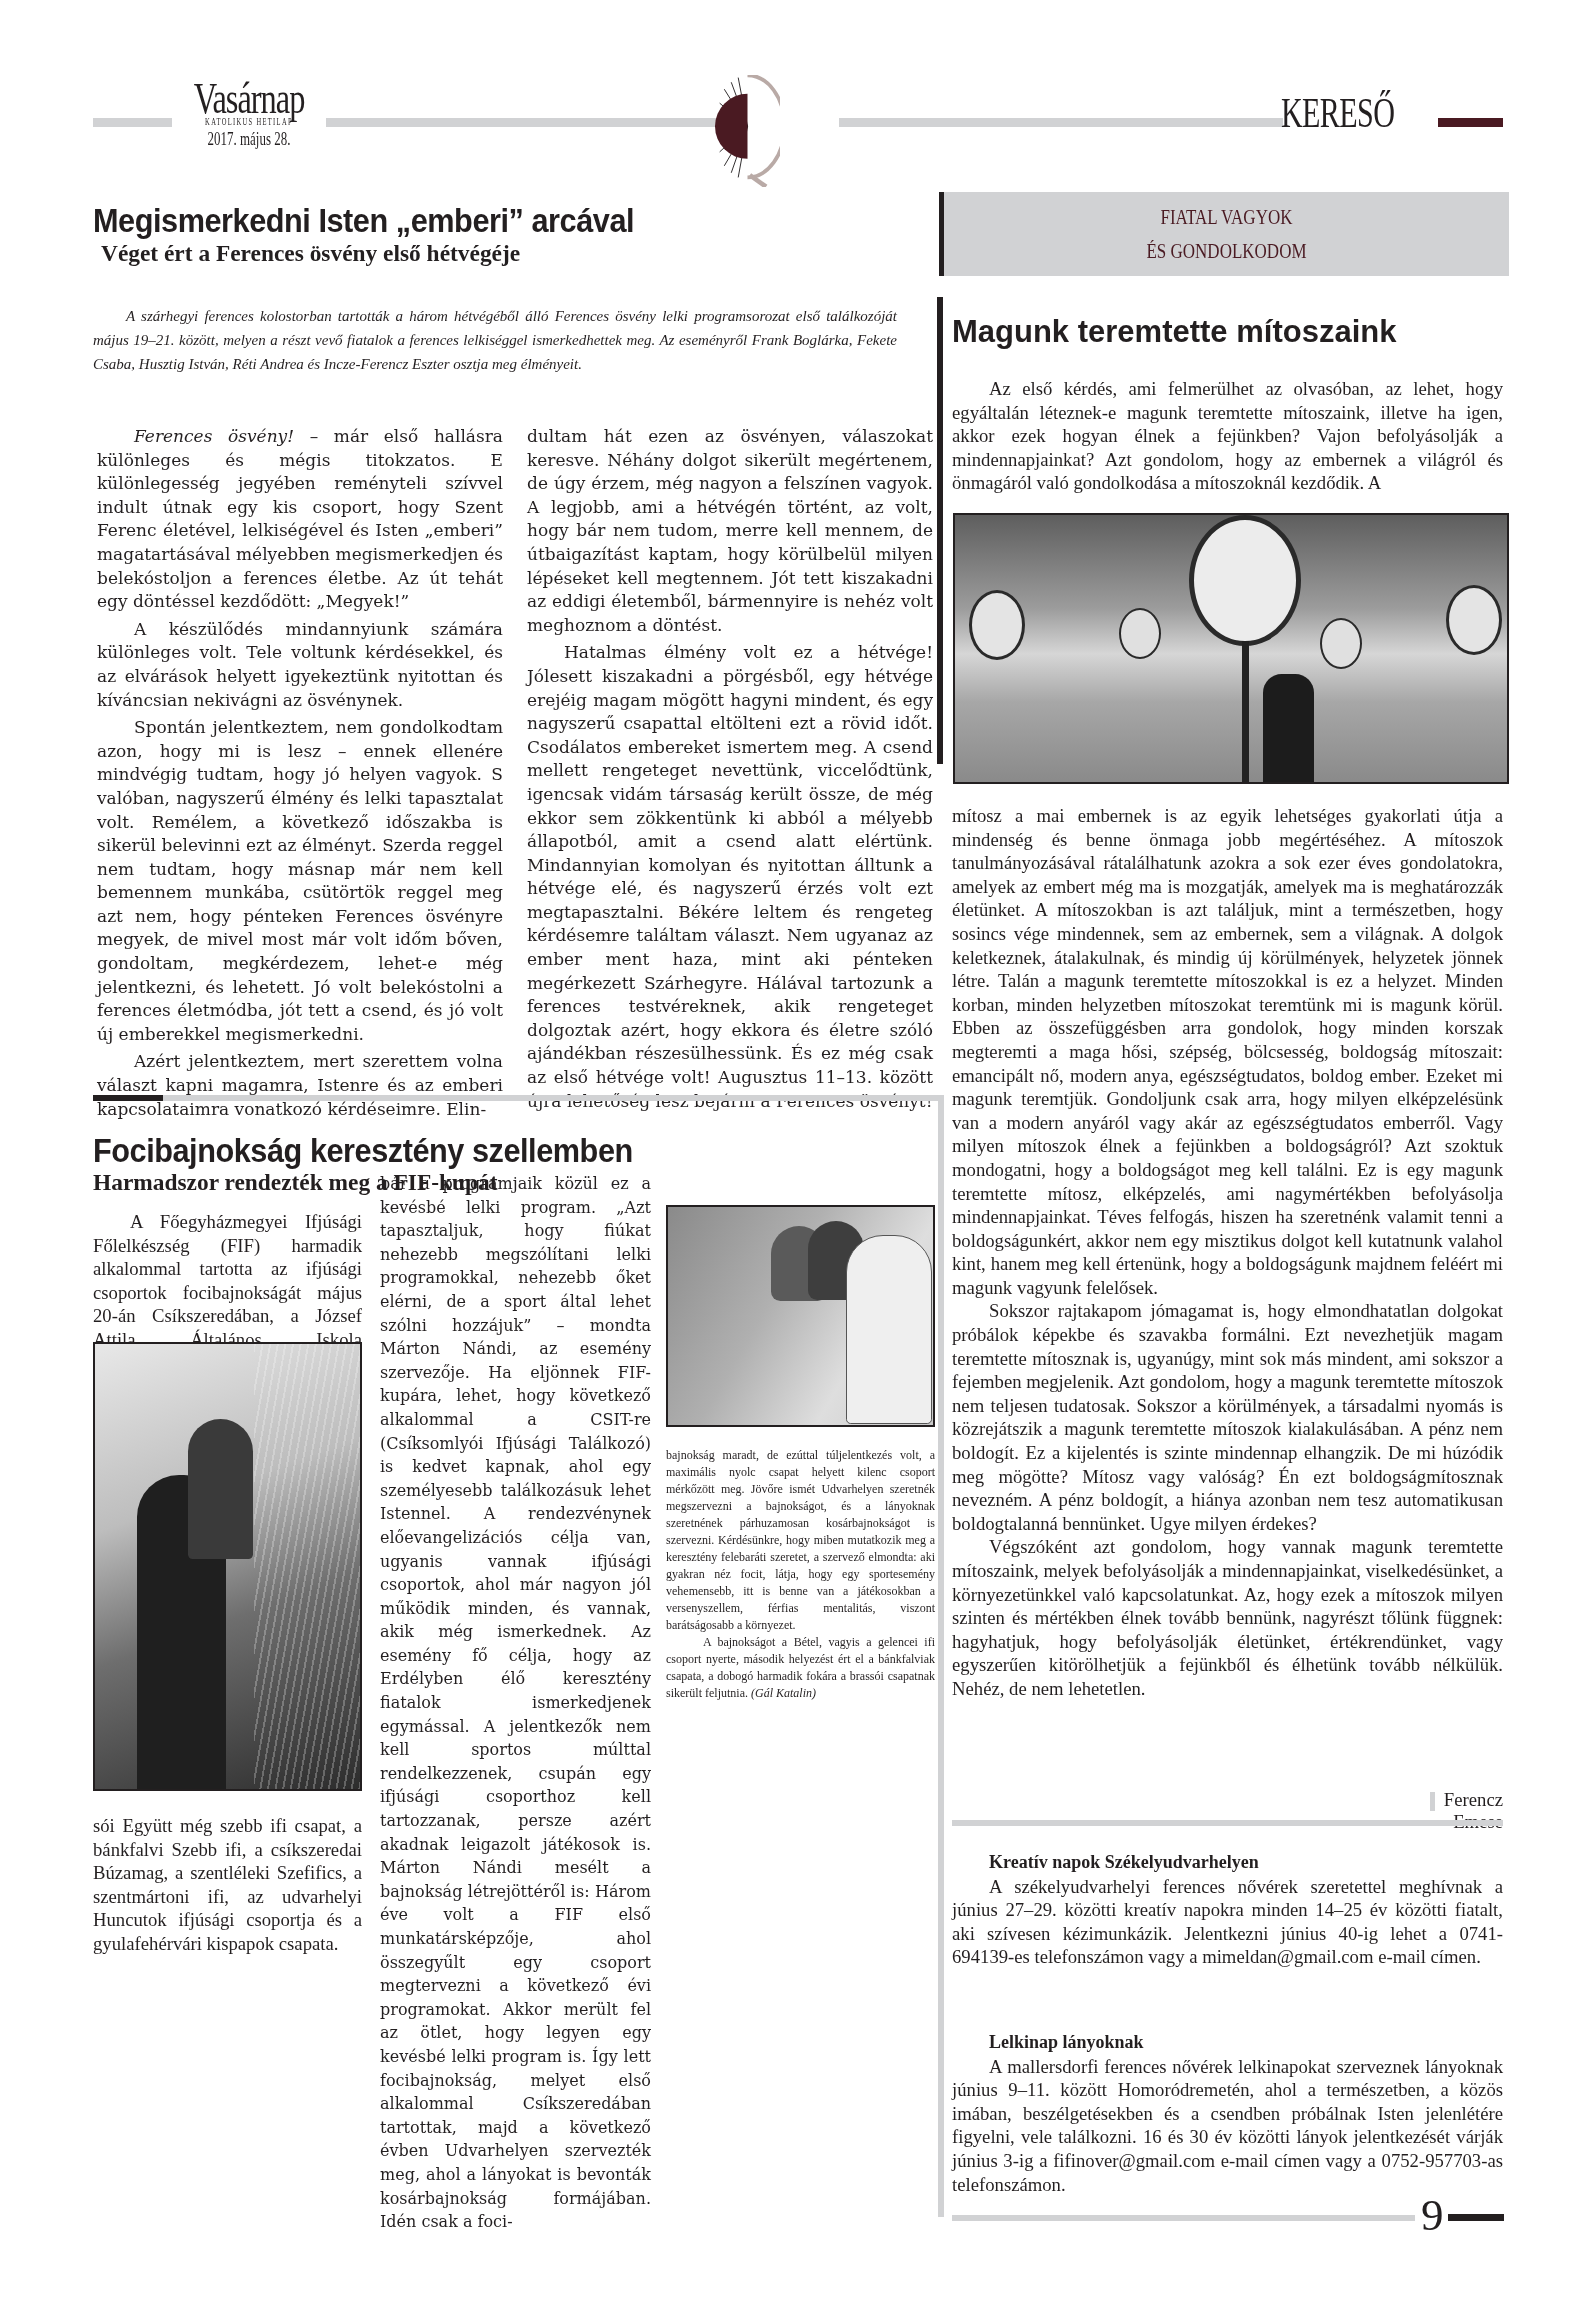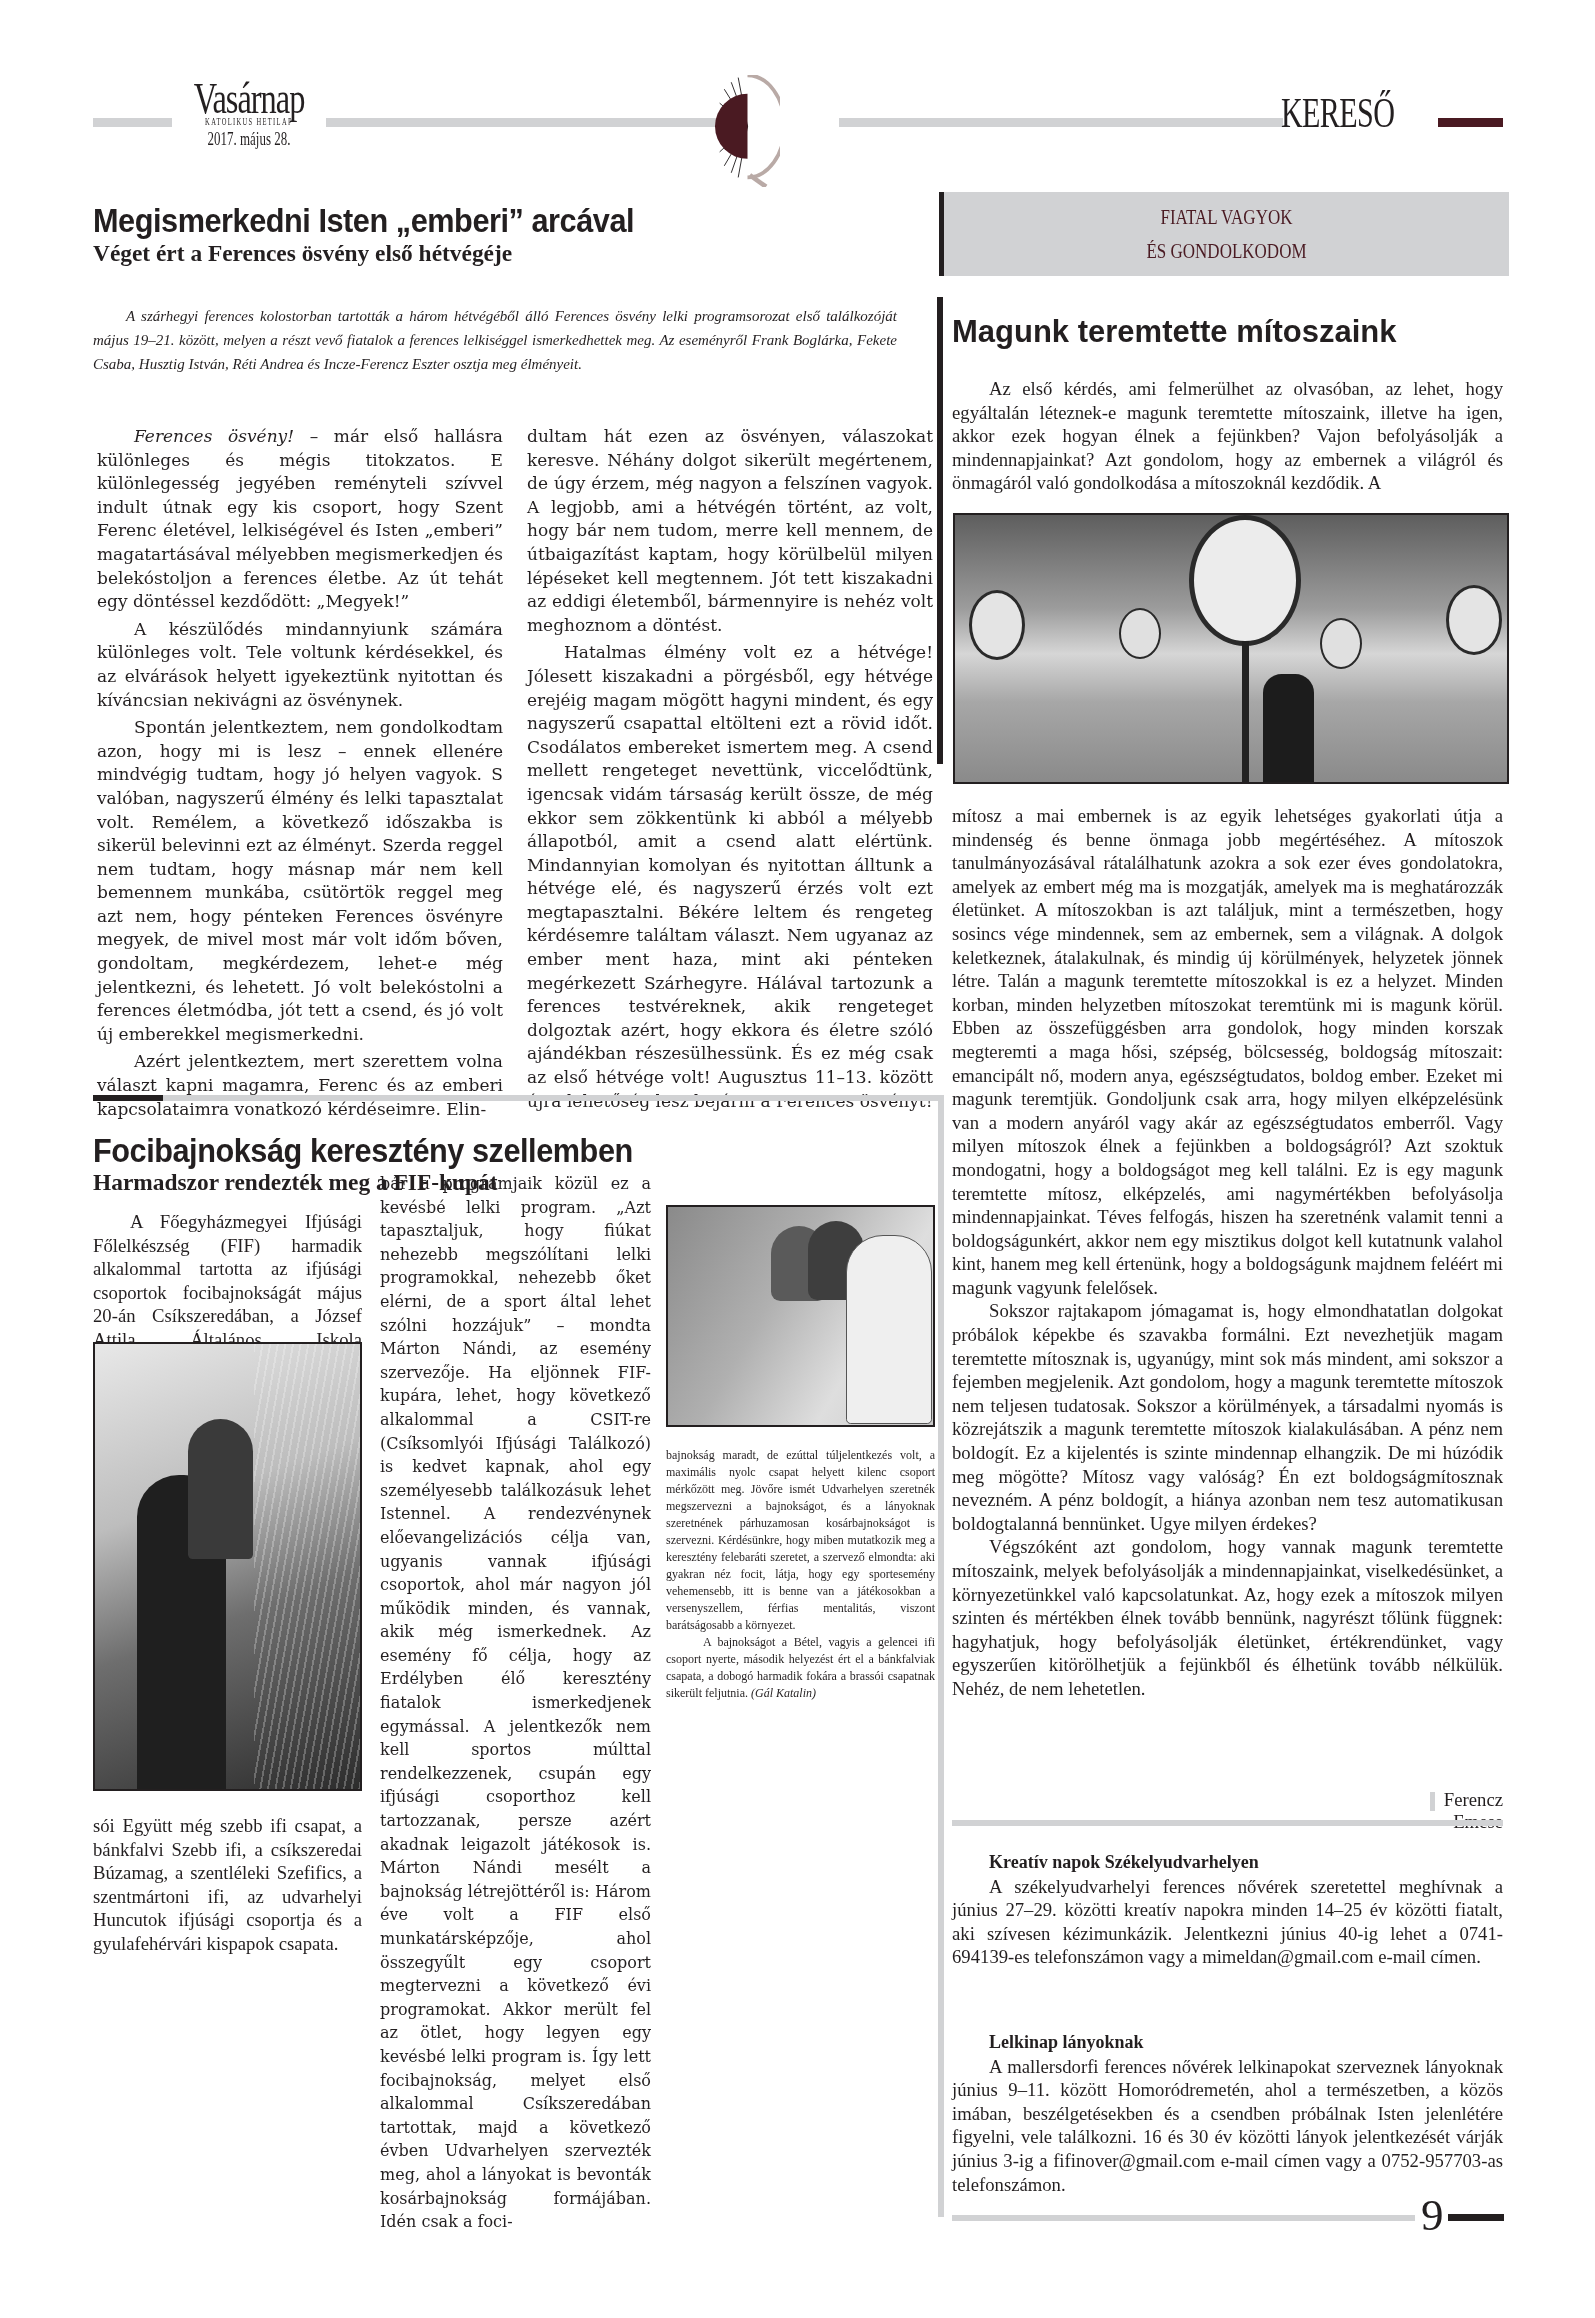--- a/index.html
+++ b/index.html
@@ -69,31 +69,31 @@
     </g>
     <path d="M70 40 A70 70 0 0 0 70 180 Z" fill="#4a1a22"></path>
     <path d="M70 0 A80 110 0 0 1 70 220" fill="none" stroke="#b9aaa6" stroke-width="8"></path>
     <line x1="75" y1="215" x2="110" y2="240" stroke="#b9aaa6" stroke-width="10"></line>
   </svg>
 </div>
 
 <div class="abs kereso">KERESŐ</div>
 
 <div class="abs h-sans" style="left:93px; top:201px; font-size:33px; line-height:39px; letter-spacing:-0.5px; transform:scaleX(0.93); transform-origin:left;">Megismerkedni Isten „emberi” arcával</div>
-<div class="abs h-serif" style="left:93px; top:239px; font-size:23.4px; line-height:28px;">Véget ért a Ferences ösvény első hétvégéje</div>
+<div class="abs h-serif" style="left:101px; top:239px; font-size:23.4px; line-height:28px;">Véget ért a Ferences ösvény első hétvégéje</div>
 
 <div class="abs lead" style="left:93px; top:304px; width:804px; text-indent:33px;">
   <span>A szárhegyi ferences kolostorban tartották a három hétvégéből álló Ferences ösvény lelki programsorozat első találkozóját május 19–21. között, melyen a részt vevő fiatalok a ferences lelkiséggel ismerkedhettek meg. Az eseményről Frank Boglárka, Fekete Csaba, Husztig István, Réti Andrea és Incze-Ferencz Eszter osztja meg élményeit.</span>
 </div>
 
 <div class="abs body-text" style="left:93px; top:421px; width:414px;">
   <p><i>Ferences ösvény!</i><span> – már első hallásra különleges és mégis titokzatos. E különlegesség jegyében reményteli szívvel indult útnak egy kis csoport, hogy Szent Ferenc életével, lelkiségével és Isten „emberi” magatartásával mélyebben megismerkedjen és belekóstoljon a ferences életbe. Az út tehát egy döntéssel kezdődött: „Megyek!”</span></p>
   <p>A készülődés mindannyiunk számára különleges volt. Tele voltunk kérdésekkel, és az elvárások helyett igyekeztünk nyitottan és kíváncsian nekivágni az ösvénynek.</p>
   <p>Spontán jelentkeztem, nem gondolkodtam azon, hogy mi is lesz – ennek ellenére mindvégig tudtam, hogy jó helyen vagyok. S valóban, nagyszerű élmény és lelki tapasztalat volt. Remélem, a következő időszakba is sikerül belevinni ezt az élményt. Szerda reggel nem tudtam, hogy másnap már nem kell bemennem munkába, csütörtök reggel meg azt nem, hogy pénteken Ferences ösvényre megyek, de mivel most már volt időm bőven, gondoltam, megkérdezem, lehet-e még jelentkezni, és lehetett. Jó volt belekóstolni a ferences életmódba, jót tett a csend, és jó volt új emberekkel megismerkedni.</p>
-  <p>Azért jelentkeztem, mert szerettem volna választ kapni magamra, Ferenc és az emberi kapcsolataimra vonatkozó kérdéseimre. Elin-</p>
+  <p>Azért jelentkeztem, mert szerettem volna választ kapni magamra, Istenre és az emberi kapcsolataimra vonatkozó kérdéseimre. Elin-</p>
 </div>
 
 <div class="abs body-text" style="left:523px; top:421px; width:414px;">
   <p class="noind">dultam hát ezen az ösvényen, válaszokat keresve. Néhány dolgot sikerült megértenem, de úgy érzem, még nagyon a felszínen vagyok. A legjobb, ami a hétvégén történt, az volt, hogy bár nem tudom, merre kell mennem, de útbaigazítást kaptam, hogy körülbelül milyen lépéseket kell megtennem. Jót tett kiszakadni az eddigi életemből, bármennyire is nehéz volt meghoznom a döntést.</p>
   <p>Hatalmas élmény volt ez a hétvége! Jólesett kiszakadni a pörgésből, egy hétvége erejéig magam mögött hagyni mindent, és egy nagyszerű csapattal eltölteni ezt a rövid időt. Csodálatos embereket ismertem meg. A csend mellett rengeteget nevettünk, viccelődtünk, igencsak vidám társaság került össze, de még ekkor sem zökkentünk ki abból a mélyebb állapotból, amit a csend alatt elértünk. Mindannyian komolyan és nyitottan álltunk a hétvége elé, és nagyszerű érzés volt ezt megtapasztalni. Békére leltem és rengeteg kérdésemre találtam választ. Nem ugyanaz az ember ment haza, mint aki pénteken megérkezett Szárhegyre. Hálával tartozunk a ferences testvéreknek, akik rengeteget dolgoztak azért, hogy ekkora és életre szóló ajándékban részesülhessünk. És ez még csak az első hétvége volt! Augusztus 11–13. között újra lehetőség lesz bejárni a Ferences ösvényt!</p>
 </div>
 
 <div class="gline" style="left:93px; top:1095px; width:846px; height:5.6px;"></div>
 <div class="abs" style="left:93px; top:1095px; width:70px; height:5.6px; background:#231f20;"></div>
 

